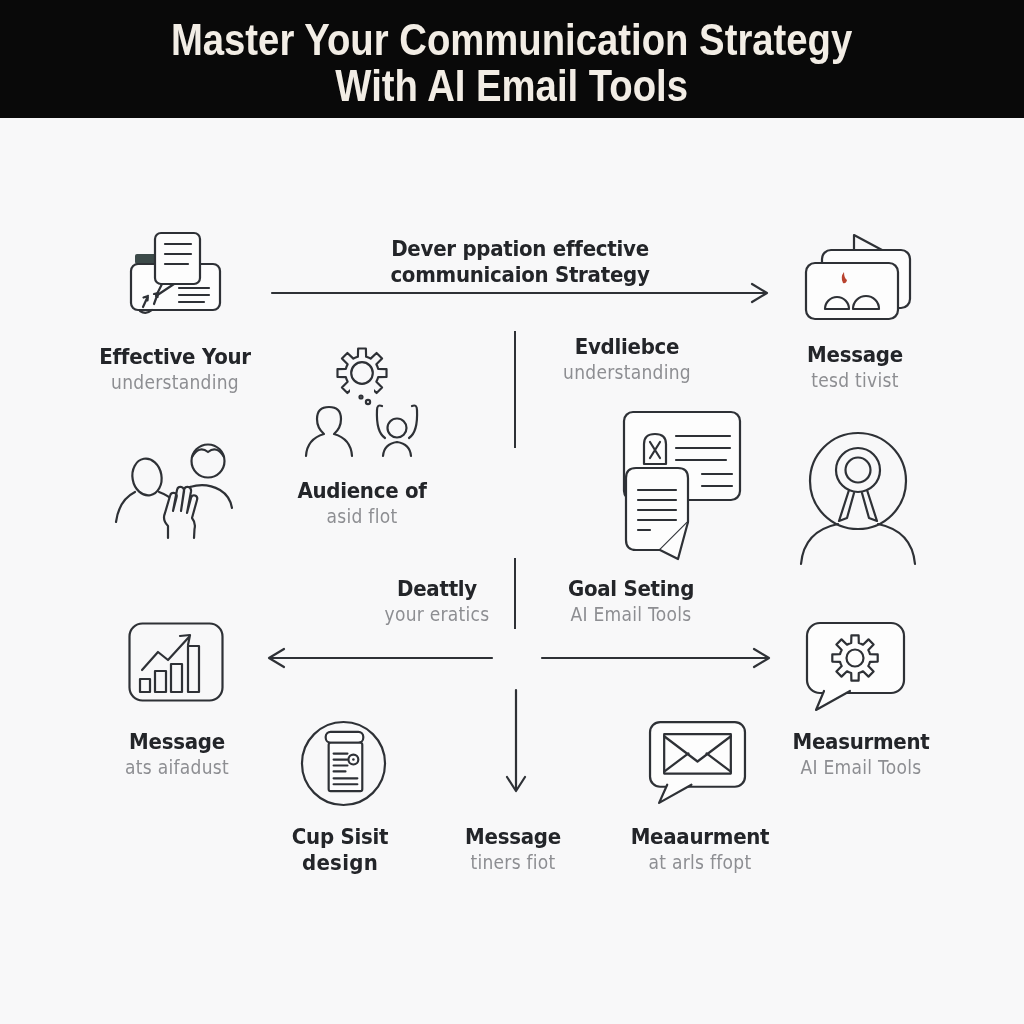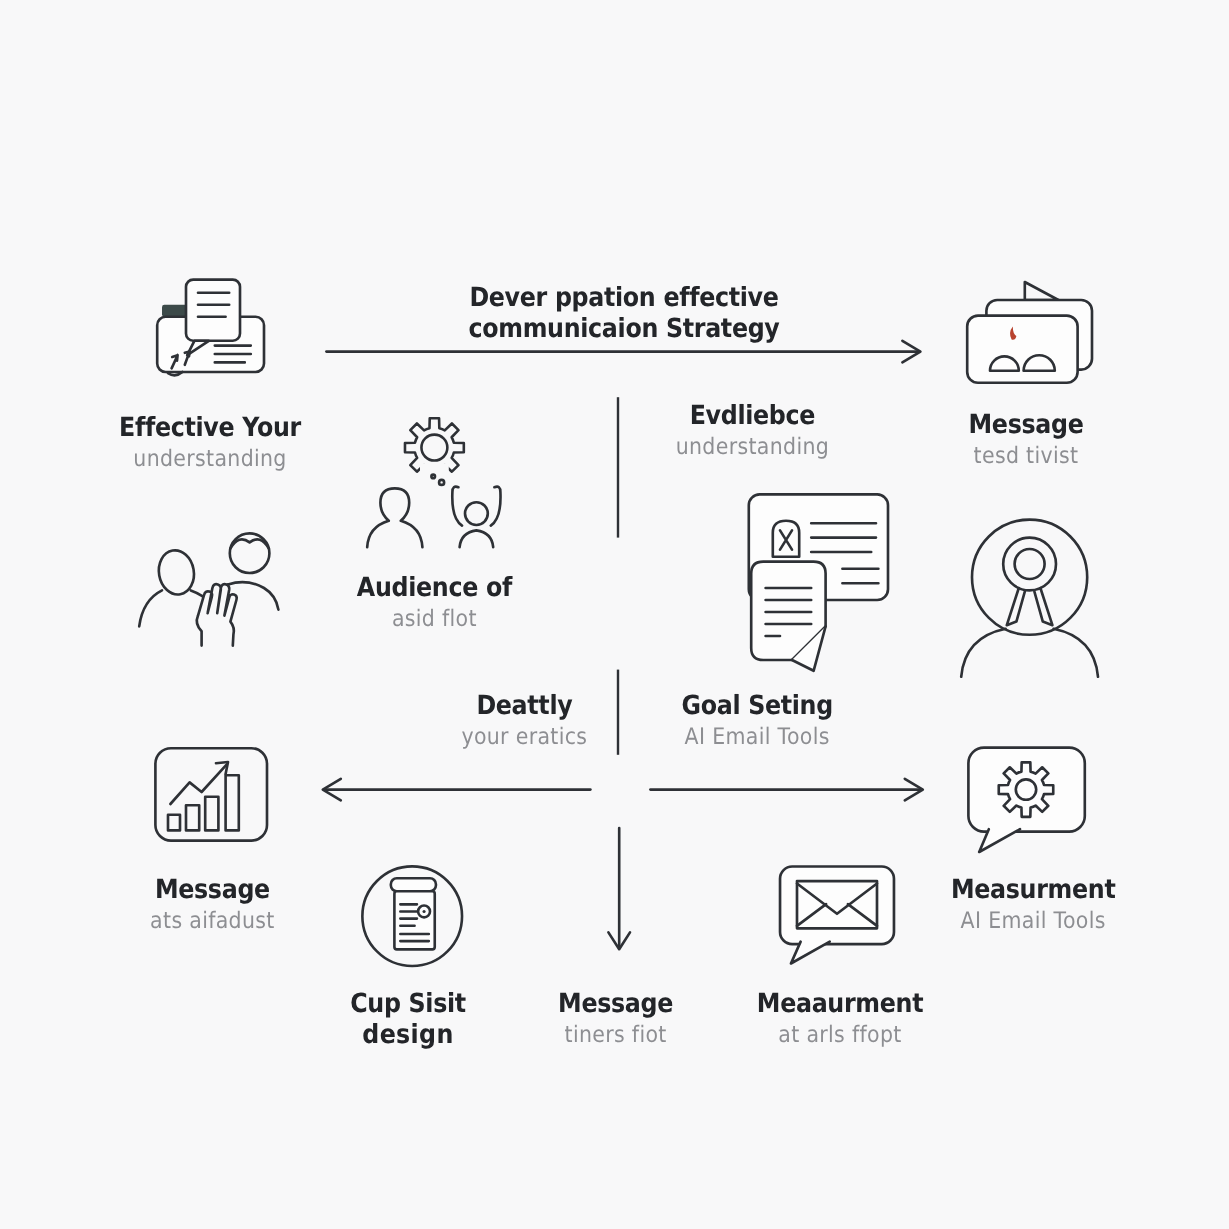--- a/index.html
+++ b/index.html
@@ -17,20 +17,24 @@
   .inkf{stroke:#2e3136;fill:#fdfdfd;stroke-width:2.2;stroke-linecap:round;stroke-linejoin:round;}
   .inkbg{stroke:#2e3136;fill:#f8f8f9;stroke-width:2.2;stroke-linecap:round;stroke-linejoin:round;}
   .bgf{fill:#f8f8f9;stroke:none;}
   .vline{position:absolute;width:2px;background:#2e3136;}
 </style>
 </head>
 <body>
 
 <div class="stage">
 
+  <div class="header">
+    <div class="t">Master Your Communication Strategy</div>
+    <div class="t">With AI Email Tools</div>
+  </div>
 
   <div class="node" style="left:320px;top:236px;width:400px;">
     <div class="title">Dever ppation effective</div>
     <div class="title">communicaion Strategy</div>
   </div>
 
   <svg class="icon" style="left:266px;top:282px;" width="508" height="22">
     <path class="ink" d="M6,11 H500"></path>
     <path class="ink" d="M486,2 L501,11 L486,20" fill="none"></path>
   </svg>

